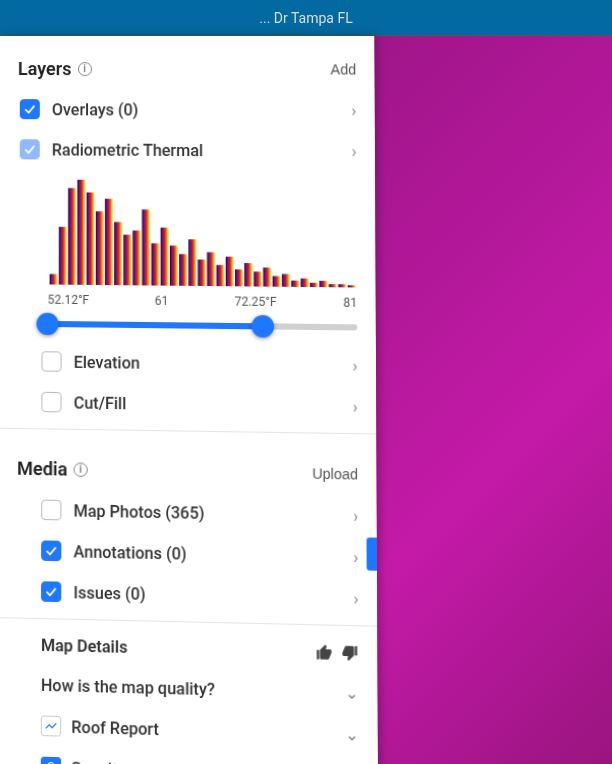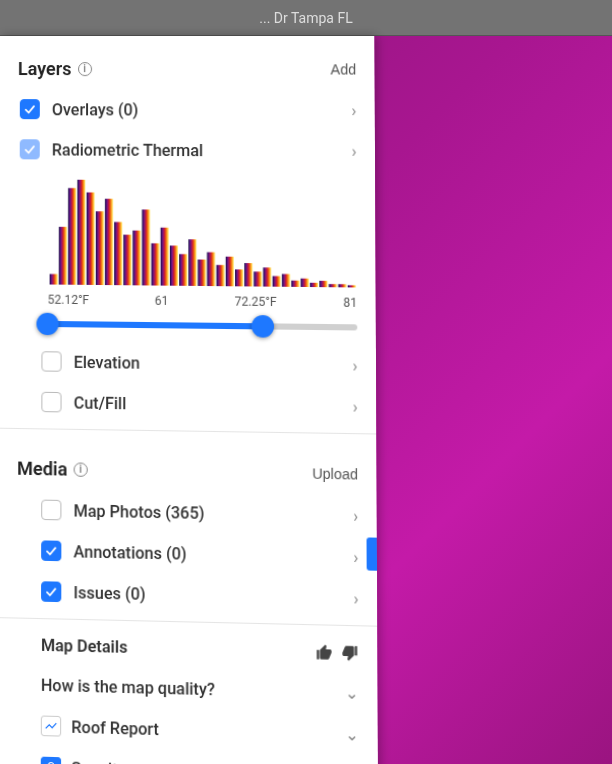--- a/index.html
+++ b/index.html
@@ -15,21 +15,21 @@
     position: absolute;
     top: 0; left: 0;
     width: 612px;
     height: 764px;
     background: linear-gradient(135deg, #8a1678 0%, #a81690 40%, #c41aa8 70%, #9a1480 100%);
   }
   .topbar {
     position: absolute;
     top: 0; left: 0; right: 0;
     height: 36px;
-    background: #737373;
+    background: #0369a1;
     color: #ddd;
     font-size: 14px;
     line-height: 36px;
     text-align: center;
     border-bottom: 1px solid #555;
   }
   .panel {
     position: absolute;
     top: 36px;
     left: 0;

